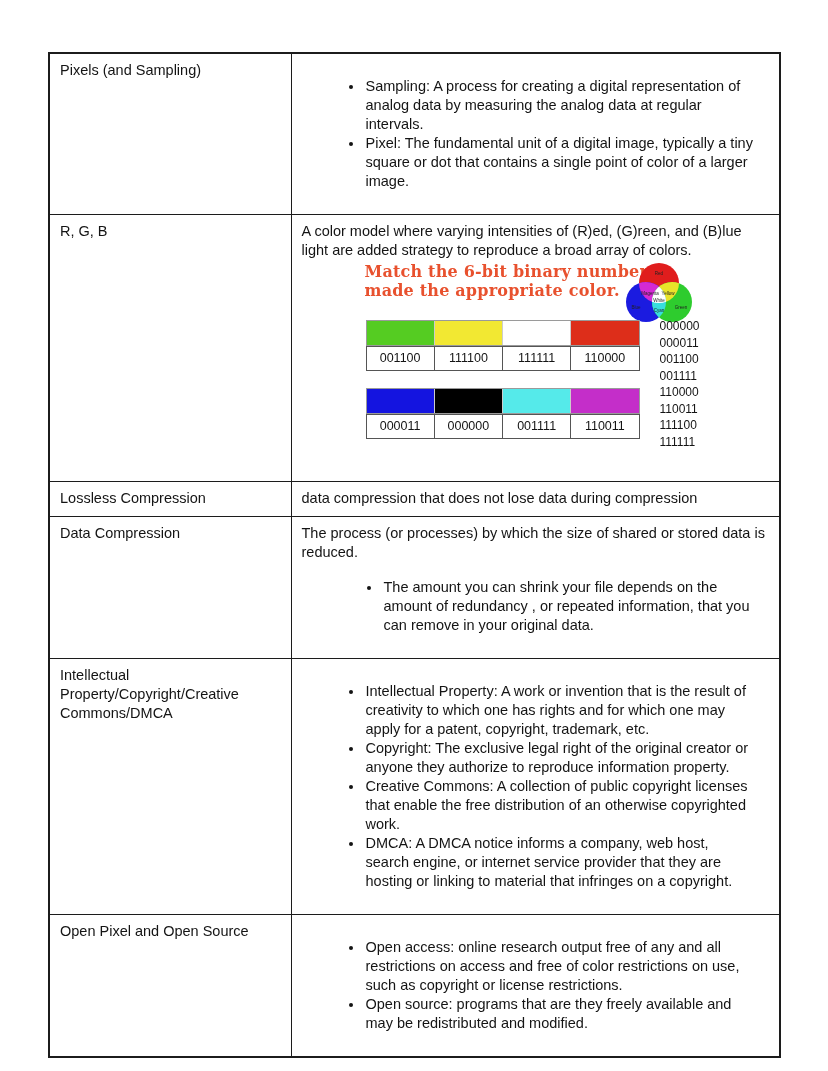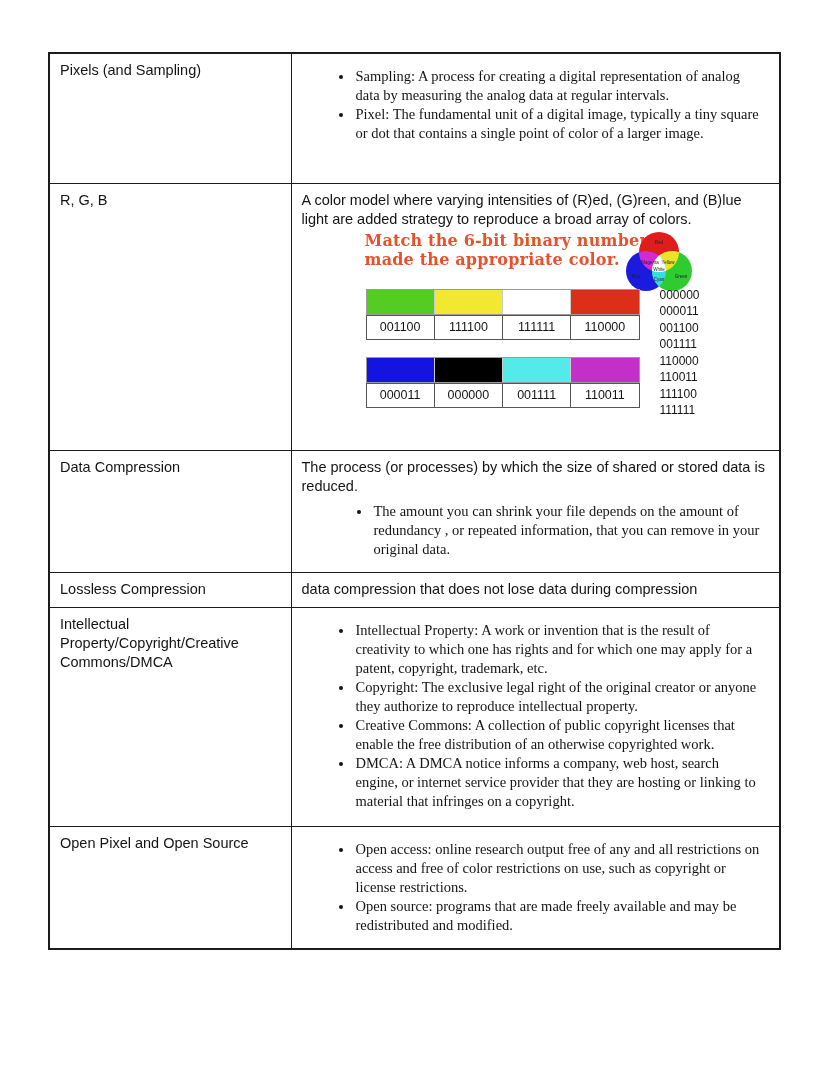--- a/index.html
+++ b/index.html
@@ -20,21 +20,21 @@
   }
   td {
     border: 1.5px solid #1c1c1c;
     vertical-align: top;
     padding: 7px 10px;
     font-size: 14.5px;
     line-height: 19px;
   }
   td.term { width: 242px; }
   td p { margin: 0; }
-  ul { margin: 6px; padding-left: 46px; list-style: disc; font-family: Liberation Serif, serif; }
+  ul { margin: 16px; padding-left: 46px; list-style: disc; }
   ul.deep { padding-left: 64px; }
   li { margin: 0; padding-left: 2px; }
 
   
   .fig { position: relative; height: 196px; margin-top: 2px; }
   .fig-title {
     position: absolute; left: 63px; top: 0;
     font-family: "DejaVu Serif", serif;
     font-weight: bold;
     font-size: 16px; line-height: 19px;
@@ -169,64 +169,64 @@
             <div>001111</div>
             <div>110000</div>
             <div>110011</div>
             <div>111100</div>
             <div>111111</div>
           </div>
         </div>
       </td>
     </tr>
 
+    <tr style="height:35px">
+      <td class="term">
+        <p>Lossless Compression</p>
+      </td>
+      <td>
+        <p>data compression that does not lose data during compression</p>
+      </td>
+    </tr>
+
     <tr style="height:108px">
       <td class="term">
         <p>Data Compression</p>
       </td>
       <td>
         <p>The process (or processes) by which the size of shared or stored data is reduced.</p>
         <ul class="deep">
           <li>The amount you can shrink your file depends on the amount of redundancy , or repeated information, that you can remove in your original data.</li>
         </ul>
       </td>
     </tr>
 
-    <tr style="height:35px">
-      <td class="term">
-        <p>Lossless Compression</p>
-      </td>
-      <td>
-        <p>data compression that does not lose data during compression</p>
-      </td>
-    </tr>
-
 
 
     <tr style="height:219px">
       <td class="term">
         <p>Intellectual Property/Copyright/Creative Commons/DMCA</p>
       </td>
       <td>
         <ul>
           <li>Intellectual Property: A work or invention that is the result of creativity to which one has rights and for which one may apply for a patent, copyright, trademark, etc.</li>
-          <li>Copyright: The exclusive legal right of the original creator or anyone they authorize to reproduce intellectual property.</li>
+          <li>Copyright: The exclusive legal right of the original creator or anyone they authorize to reproduce information property.</li>
           <li>Creative Commons: A collection of public copyright licenses that enable the free distribution of an otherwise copyrighted work.</li>
           <li>DMCA: A DMCA notice informs a company, web host, search engine, or internet service provider that they are hosting or linking to material that infringes on a copyright.</li>
         </ul>
       </td>
     </tr>
 
     <tr style="height:109px">
       <td class="term">
         <p>Open Pixel and Open Source</p>
       </td>
       <td>
         <ul>
           <li>Open access: online research output free of any and all restrictions on access and free of color restrictions on use, such as copyright or license restrictions.</li>
-          <li>Open source: programs that are made freely available and may be redistributed and modified.</li>
+          <li>Open source: programs that are they freely available and may be redistributed and modified.</li>
         </ul>
       </td>
     </tr>
 
   </tbody>
     </table>
 </div>
 
 </body></html>

